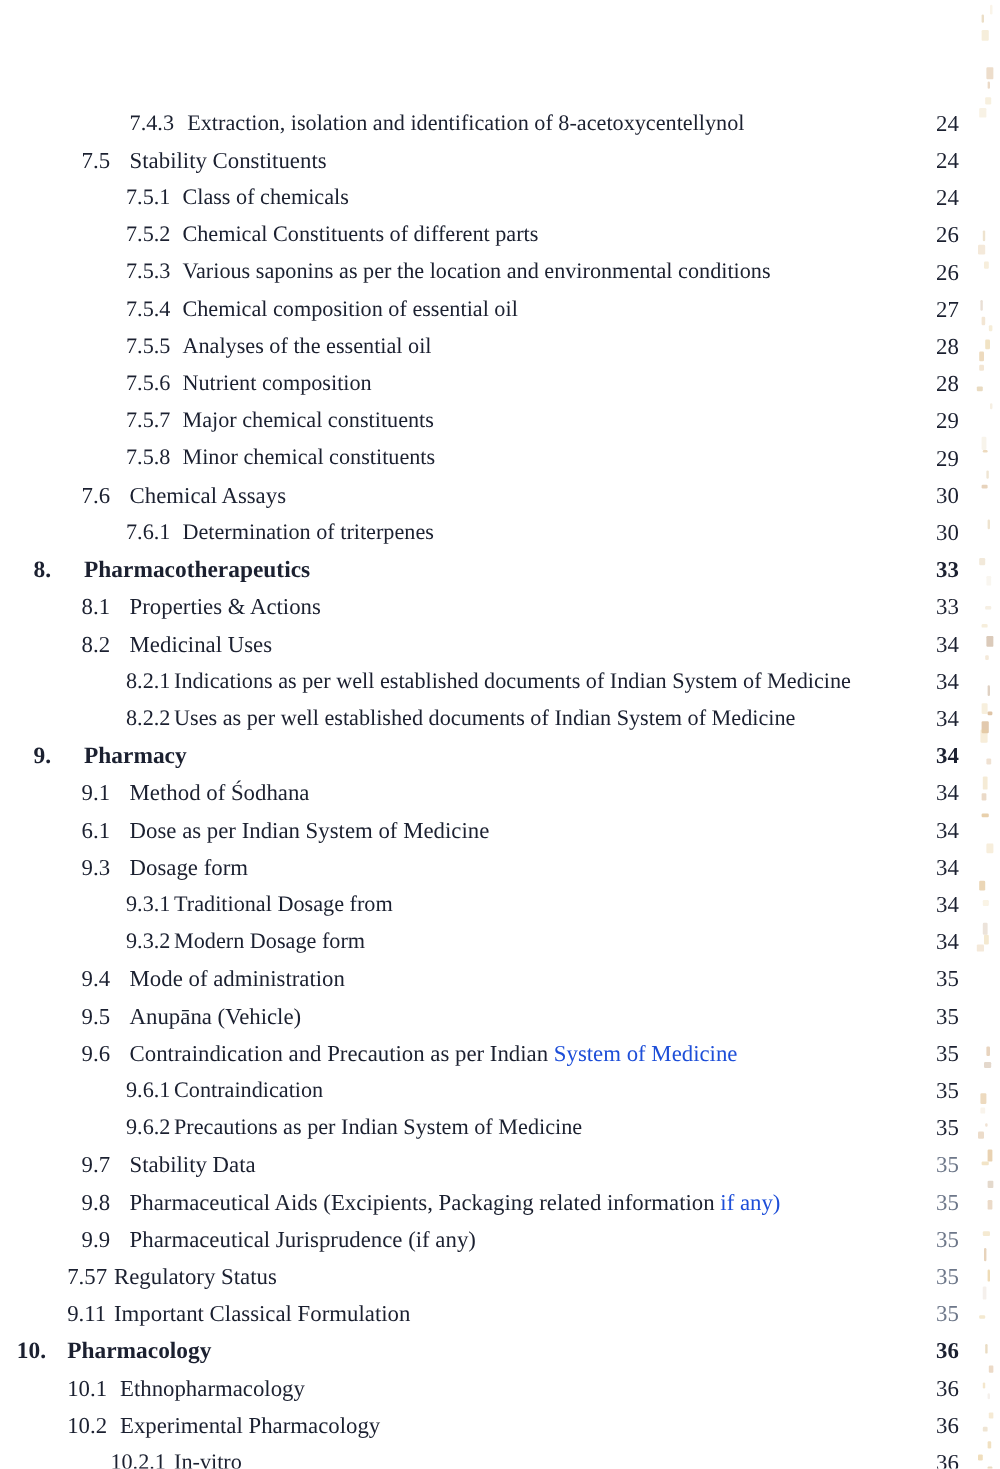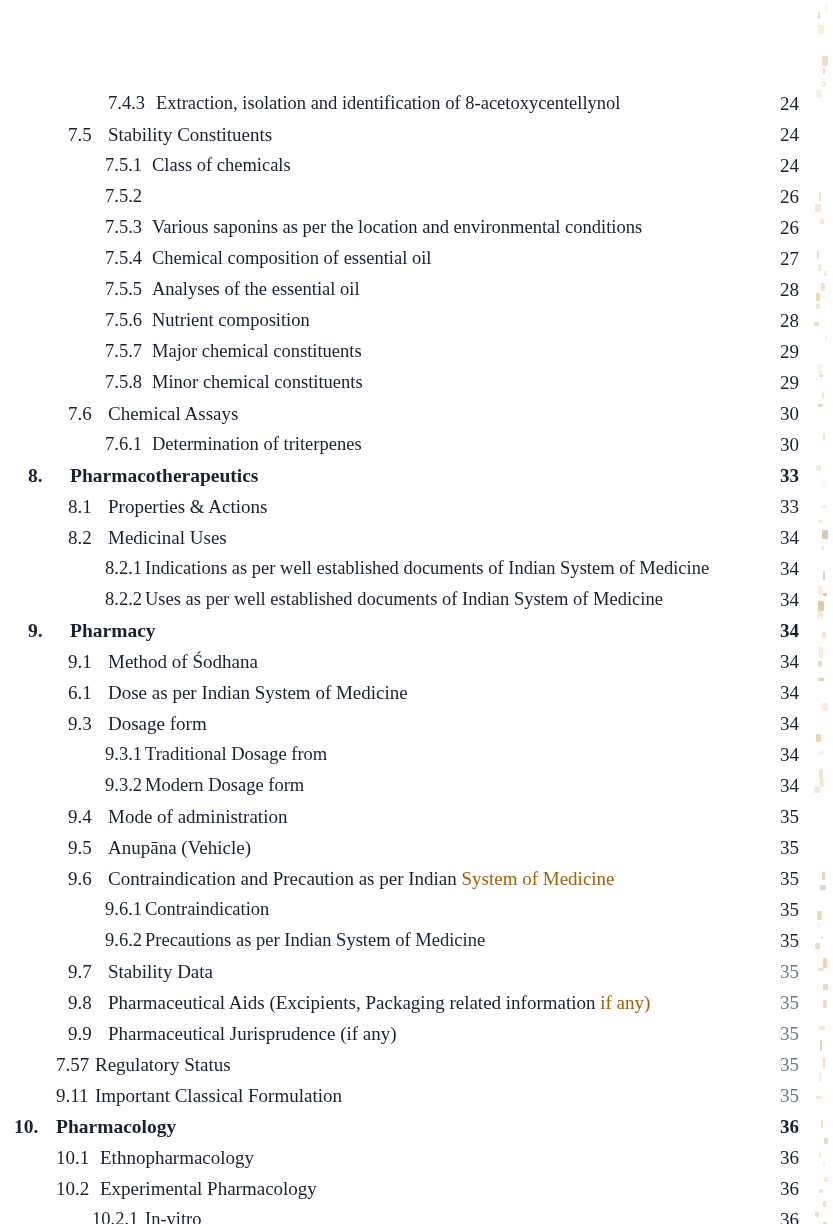--- a/index.html
+++ b/index.html
@@ -84,21 +84,21 @@
   .lvl3 .title { left: 152px; font-size: 18.5px; }
   .lvl3.nogap .title { left: 145px; }
   .lvl3.two-digit .num   { left: 92px; }
   .lvl3.two-digit .title { left: 145px; }
 
   
   .lvl3.cont .num   { left: 108px; }
   .lvl3.cont .title { left: 156px; }
 
   
-  .fade  { color: #a16207; }
+  .fade  { color: #1d4ed8; }
   .pg.grayish { color: #6d7789; }
 </style>
 </head>
 <body>
 
 <div class="page">
 
   <div class="scan-edge" id="scan-edge">
       <i style="top: 4px; right: 1px; width: 2.5px; height: 8.2px; background: rgb(224, 192, 122); opacity: 0.3;"></i>
       <i style="top: 12px; right: 8px; width: 2px; height: 6.6px; background: rgb(202, 168, 106); opacity: 0.68;"></i>
@@ -181,20 +181,21 @@
         <span class="title">Stability Constituents</span>
         <span class="pg">24</span>
       </div>
       <div class="row lvl3">
         <span class="num">7.5.1</span>
         <span class="title">Class of chemicals</span>
         <span class="pg">24</span>
       </div>
       <div class="row lvl3">
         <span class="num">7.5.2</span>
+        <span class="title">Chemical Constituents of different parts</span>
         <span class="pg">26</span>
       </div>
       <div class="row lvl3">
         <span class="num">7.5.3</span>
         <span class="title">Various saponins as per the location and environmental conditions</span>
         <span class="pg">26</span>
       </div>
       <div class="row lvl3">
         <span class="num">7.5.4</span>
         <span class="title">Chemical composition of essential oil</span>

